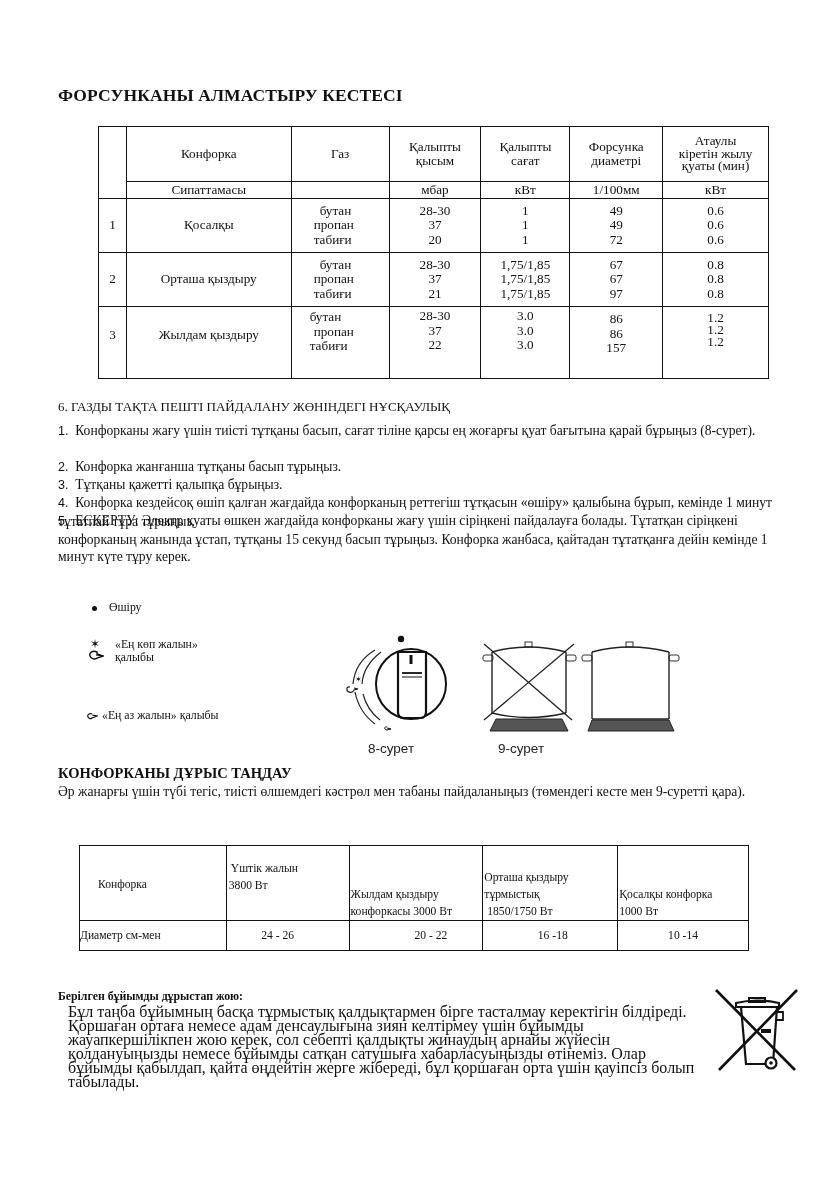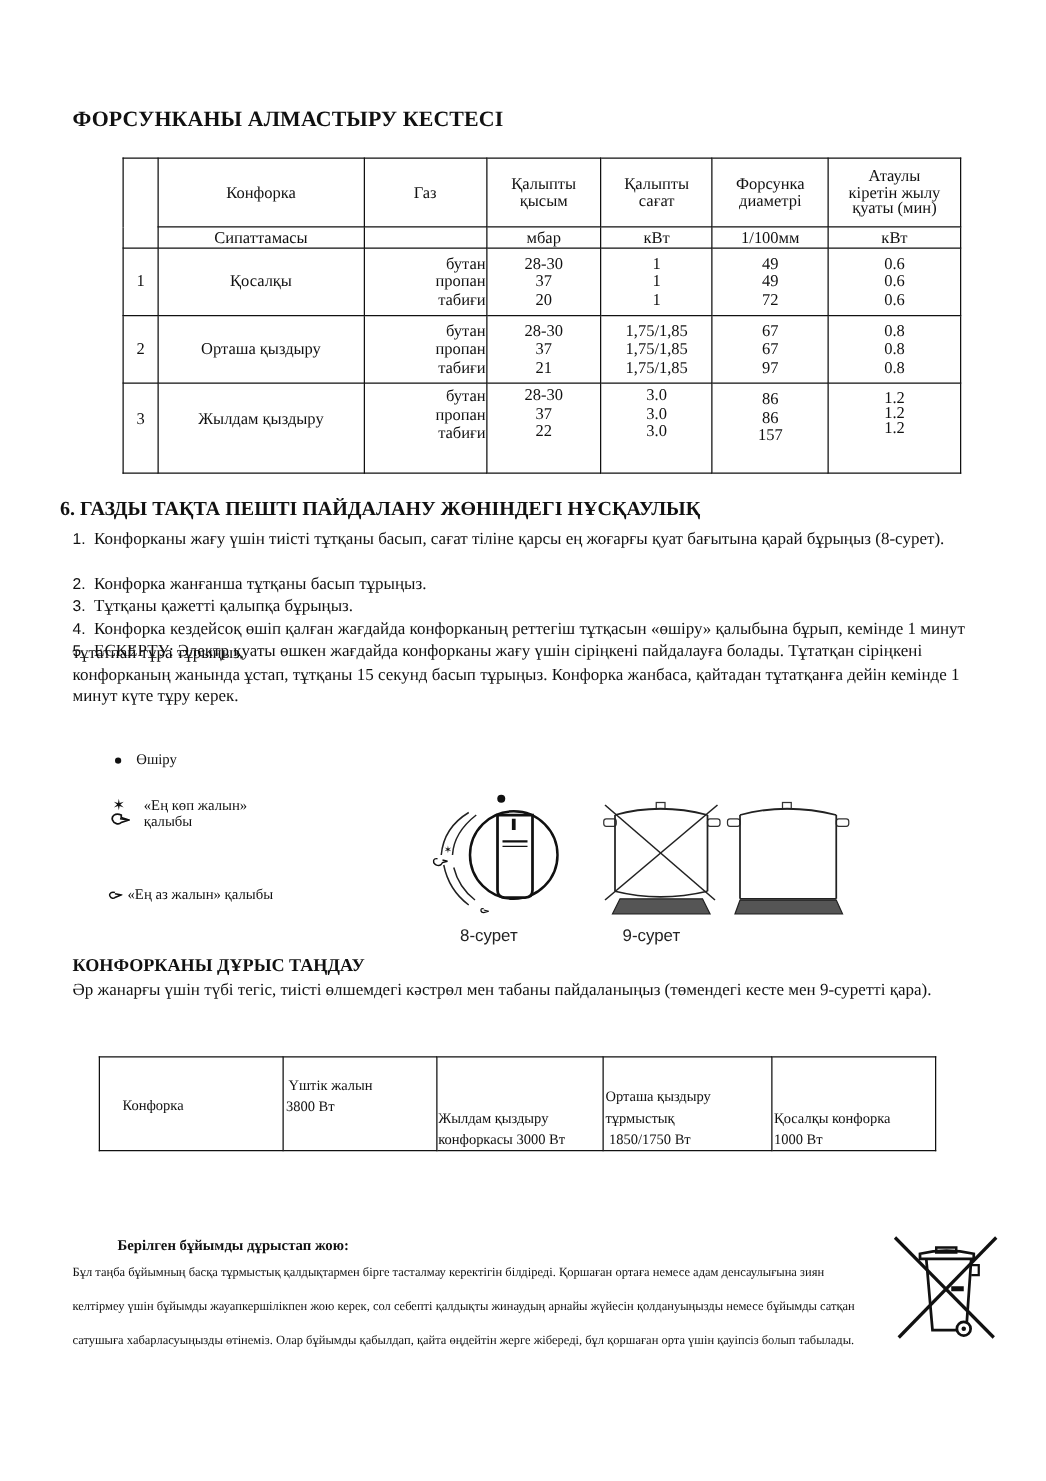--- a/index.html
+++ b/index.html
@@ -12,41 +12,41 @@
   table.inj { position: absolute; left: 98px; top: 126px; width: 671px; border-collapse: collapse;
               font-size: 13.2px; line-height: 14.5px; }
   table.inj td { border: 1.4px solid #111; text-align: center; vertical-align: middle; padding: 0; }
   table.inj tr.hdr td { height: 54px; }
   table.inj tr.units td { height: 16px; }
   table.inj tr.body td { height: 53px; }
   table.inj tr.body.last td { height: 57px; vertical-align: top; }
   table.inj td.num { width: 27px; }
   .stack { display: block; }
   .stack span { display: block; }
-  td.col-gas .stack span { text-align: right; padding-left: 22px; }
+  td.col-gas .stack span { text-align: left; padding-left: 22px; }
   td.col-gas .stack span.sh { padding-left: 28px; }
   td.col-gas .stack span.sl { padding-left: 18px; }
 
-  .h-sec { left: 48px; top: 399px; font-size: 16px; font-weight: bold; }
+  .h-sec { left: 58px; top: 399px; font-size: 13px; font-weight: normal; }
   .para { left: 58px; width: 730px; font-size: 13.6px; line-height: 17.5px; }
   .para .n { font-family: "Liberation Sans", sans-serif; font-size: 12.5px; }
 
   .legend { font-size: 11.8px; }
   .fig-label { font-family: "Liberation Sans", sans-serif; font-size: 13.5px; color: #222; }
 
   .h-sec2 { left: 58px; top: 765px; font-size: 14.5px; font-weight: bold; }
 
   table.sz { position: absolute; left: 79px; top: 845px; width: 670px; border-collapse: collapse;
              font-size: 11.6px; line-height: 17px; }
   table.sz td { border: 1.2px solid #111; padding: 0; vertical-align: middle; }
   table.sz tr.r1 td { height: 66px; }
   table.sz tr.r2 td { height: 29px; }
 
-  .disp-title { left: 58px; top: 989px; font-size: 11.8px; font-weight: bold; margin-left: 36px; }
-  .disp-text { left: 58px; top: 1005px; width: 640px; font-size: 10px; line-height: 27px; }
+  .disp-title { left: 58px; top: 989px; font-size: 11.8px; font-weight: bold; }
+  .disp-text { left: 68px; top: 1005px; width: 640px; font-size: 16px; line-height: 14px; }
 </style>
 </head>
 <body>
 
 <div class="abs h-title">ФОРСУНКАНЫ АЛМАСТЫРУ КЕСТЕСІ</div>
 
 <table class="inj">
   <colgroup>
     <col style="width:28px">
       <col style="width:165px">
@@ -330,20 +330,27 @@
     <td style="padding-left:1px;vertical-align:bottom">
           <div>Орташа қыздыру</div>
           <div>тұрмыстық</div>
           <div style="white-space:pre"> 1850/1750 Вт</div>
         </td>
     <td style="padding-left:1px;vertical-align:bottom">
           <div>Қосалқы конфорка</div>
           <div>1000 Вт</div>
         </td>
   </tr>
+  <tr class="r2">
+    <td>Диаметр см-мен</td>
+    <td style="text-align:center;padding-right:20px">24 - 26</td>
+    <td style="text-align:center;padding-left:30px">20 - 22</td>
+    <td style="text-align:center;padding-left:5px">16 -18</td>
+    <td style="text-align:center">10 -14</td>
+  </tr>
 </tbody>
   </table>
 
 <div class="abs disp-title">Берілген бұйымды дұрыстап жою:</div>
 <div class="abs disp-text">Бұл таңба бұйымның басқа тұрмыстық қалдықтармен бірге тасталмау керектігін білдіреді. Қоршаған ортаға немесе адам денсаулығына зиян келтірмеу үшін бұйымды жауапкершілікпен жою керек, сол себепті қалдықты жинаудың арнайы жүйесін қолдануыңызды немесе бұйымды сатқан сатушыға хабарласуыңызды өтінеміз. Олар бұйымды қабылдап, қайта өңдейтін жерге жібереді, бұл  қоршаған орта үшін қауіпсіз болып табылады.</div>
 
 <svg class="abs" style="left:713px;top:988px" width="88" height="84" viewBox="0 0 88 84">
   <line x1="3" y1="2" x2="82" y2="82" stroke="#111" stroke-width="2.6"></line>
   <line x1="84" y1="2" x2="6" y2="82" stroke="#111" stroke-width="2.6"></line>
   <path d="M36 10 L52 10 L52 14 L36 14 Z" fill="none" stroke="#111" stroke-width="2"></path>

